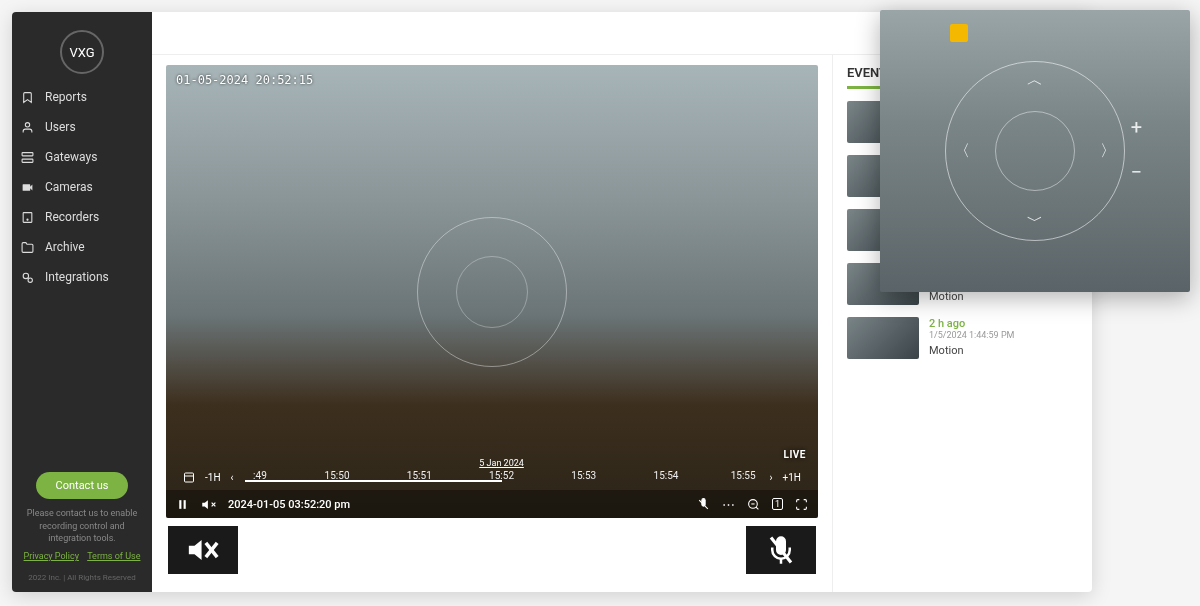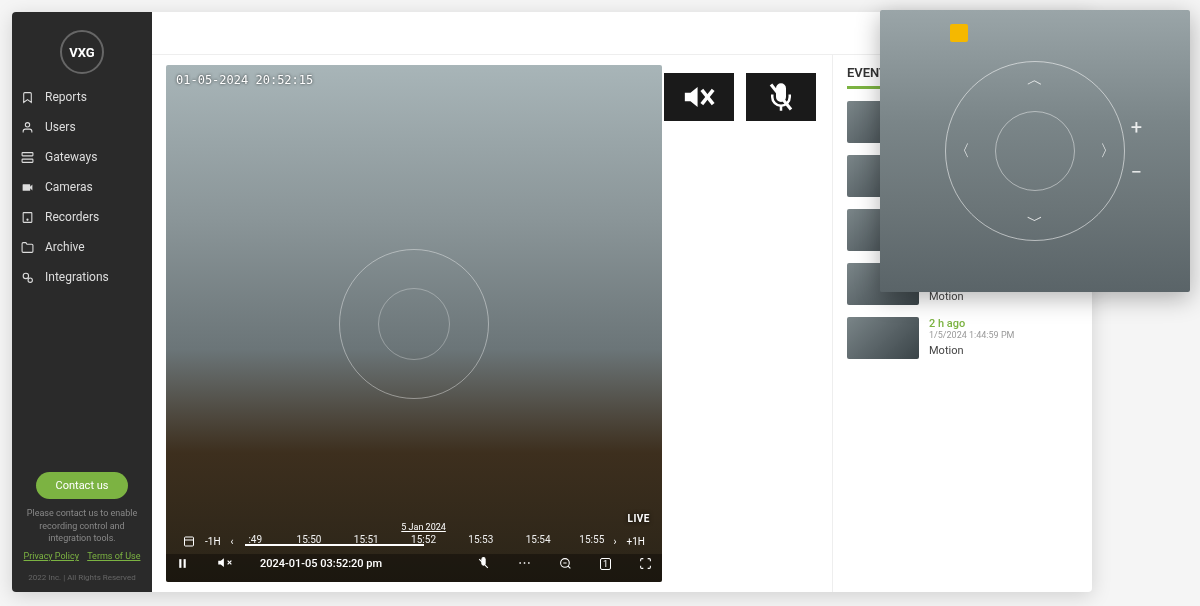--- a/index.html
+++ b/index.html
@@ -1,51 +1,51 @@
 <!DOCTYPE html>
 <html><head>
 <meta charset="utf-8">
 <style>
 *{margin:0;padding:0;box-sizing:border-box;font-family:-apple-system,BlinkMacSystemFont,"Segoe UI",Roboto,sans-serif}
 body{background:#f5f5f5;width:1200px;height:606px;overflow:hidden;position:relative}
 .app{display:flex;width:1080px;height:580px;background:#fff;box-shadow:0 4px 20px rgba(0,0,0,0.15);margin:12px;border-radius:4px;overflow:hidden}
 .sidebar{width:140px;background:#2a2a2a;color:#ccc;display:flex;flex-direction:column;flex-shrink:0}
 .logo-box{padding:18px 0 8px;text-align:center}
-.logo-circle{width:44px;height:44px;border:2px solid #666;border-radius:50%;display:inline-flex;align-items:center;justify-content:center;font-weight:700;color:#fff;font-size:13px}
+.logo-circle{width:44px;height:44px;border:2px solid #666;border-radius:50%;display:inline-flex;align-items:center;justify-content:center;font-weight:400;color:#fff;font-size:13px}
 .user-email{font-size:10px;color:#aaa;text-align:center;padding:4px 6px 14px;overflow:hidden;text-overflow:ellipsis;white-space:nowrap}
 .nav{flex:1}
 .nav-item{display:flex;align-items:center;gap:11px;padding:8px 8px;font-size:12px;cursor:pointer;color:#ddd}
 .nav-icon{width:14px;height:14px;display:inline-flex;align-items:center;justify-content:center}
 .contact-btn{margin:12px auto 8px;background:#7cb342;color:#fff;border:none;border-radius:16px;padding:7px 20px;font-size:11px;cursor:pointer;display:block}
 .footer-text{font-size:9px;color:#888;text-align:center;padding:0 10px;line-height:1.4}
 .footer-links{font-size:9px;text-align:center;padding:6px 0}
 .footer-links a{color:#7cb342;text-decoration:underline;margin:0 3px}
 .copyright{font-size:8px;color:#666;text-align:center;padding:6px 9px 10px}
 .main{flex:1;display:flex;flex-direction:column;min-width:0}
 .topbar{display:flex;align-items:center;justify-content:flex-end;padding:10px 18px;border-bottom:1px solid #eee}
 .topbar-left{display:flex;align-items:center;gap:10px}
 .back-btn{width:22px;height:22px;border:2px solid #7cb342;border-radius:50%;display:flex;align-items:center;justify-content:center;cursor:pointer;color:#7cb342;font-size:13px}
 .page-title{font-size:15px;font-weight:500;color:#444}
 .topbar-right{display:flex;align-items:center;gap:16px}
 .action-btn{display:flex;align-items:center;gap:5px;color:#7cb342;font-size:12px;cursor:pointer}
 .cam-btn{width:26px;height:22px;background:#7cb342;border-radius:4px;display:flex;align-items:center;justify-content:center;color:#fff;cursor:pointer}
 .content{flex:1;display:flex;min-height:0}
-.video-area{flex:1;padding:10px 14px;display:flex;flex-direction:row;min-width:0}
+.video-area{flex:1;padding:10px 14px;display:flex;flex-direction:column;min-width:0}
 .video-player{background:linear-gradient(180deg,#a8b5b8 0%,#8a9598 30%,#6b7578 55%,#3d2f1e 75%,#2a2418 100%);position:relative;flex:1;border-radius:2px;overflow:hidden}
 .video-ts-overlay{position:absolute;top:8px;left:10px;color:#fff;font-size:12px;font-family:monospace;text-shadow:0 0 3px rgba(0,0,0,0.8)}
 .ptz-overlay{position:absolute;top:50%;left:50%;transform:translate(-50%,-50%);width:150px;height:150px;border:1px solid rgba(255,255,255,0.4);border-radius:50%}
 .ptz-overlay::before{content:"";position:absolute;top:50%;left:50%;transform:translate(-50%,-50%);width:70px;height:70px;border:1px solid rgba(255,255,255,0.3);border-radius:50%}
 .live-badge{position:absolute;right:12px;bottom:58px;color:#fff;font-size:10px;font-weight:700;letter-spacing:0.5px;text-shadow:0 0 4px rgba(0,0,0,0.9)}
 .timeline{position:absolute;left:0;right:0;bottom:28px;height:26px;display:flex;align-items:center;padding:0 12px;color:#fff;font-size:9px}
 .timeline-btn{cursor:pointer;padding:0 5px;font-size:10px}
 .timeline-track{flex:1;height:14px;position:relative;margin:0 6px}
 .timeline-tick{position:absolute;top:0;font-size:10px;color:#eee;transform:translateX(-50%)}
 .timeline-date{position:absolute;top:-12px;left:50%;transform:translateX(-50%);font-size:9px;text-decoration:underline}
 .timeline-progress{position:absolute;bottom:2px;left:0;right:50%;height:2px;background:#fff}
-.controls{position:absolute;left:0;right:0;bottom:0;height:28px;background:rgba(0,0,0,0.35);display:flex;align-items:flex-end;padding:12px 10px;gap:28px;color:#fff}
+.controls{position:absolute;left:0;right:0;bottom:0;height:28px;background:rgba(0,0,0,0.35);display:flex;align-items:center;padding:0 10px;gap:12px;color:#fff}
 .ctrl-icon{cursor:pointer;font-size:13px}
 .ctrl-time{font-size:11px;font-weight:500}
 .spacer{flex:1}
 .below-video{display:flex;gap:12px;padding:8px 2px}
 .thumb-box{width:70px;height:48px;background:#1a1a1a;display:flex;align-items:center;justify-content:center;color:#fff}
 .thumb-box.right{margin-left:auto}
 .events-panel{width:260px;border-left:1px solid #eee;padding:10px 8px 10px 14px;overflow-y:auto}
 .events-title{font-size:13px;font-weight:600;color:#333;padding-bottom:6px}
 .events-underline{width:70px;height:3px;background:#7cb342;margin-bottom:12px}
 .event-item{display:flex;gap:10px;margin-bottom:12px}

